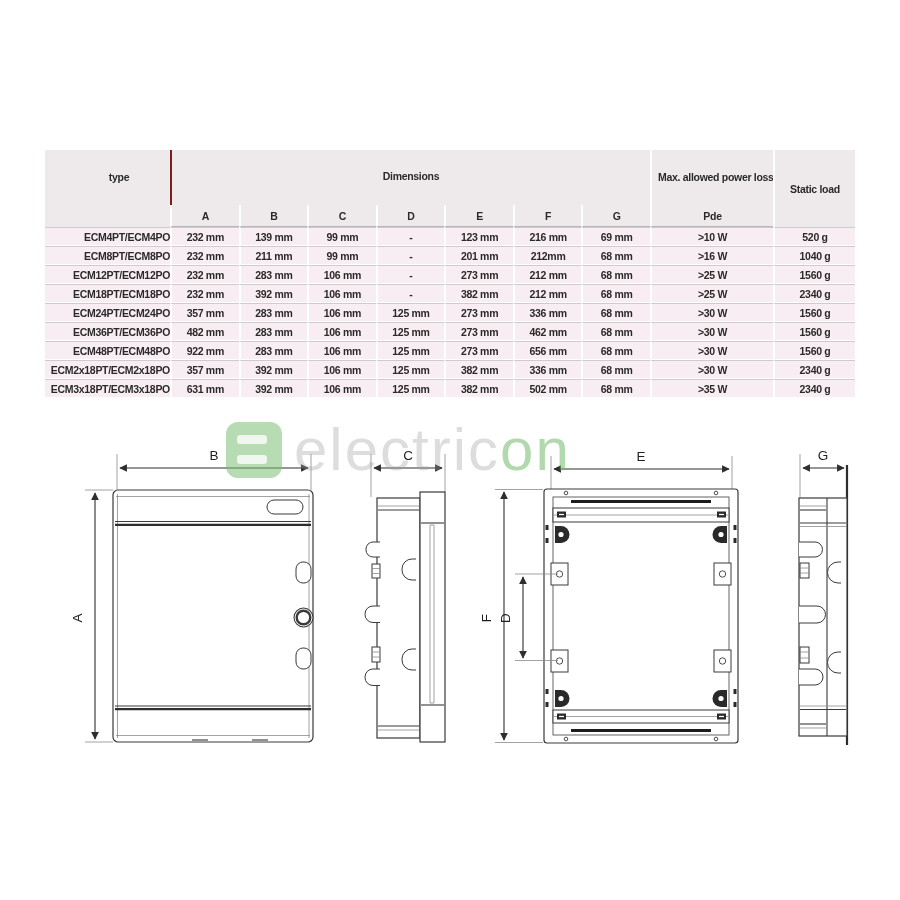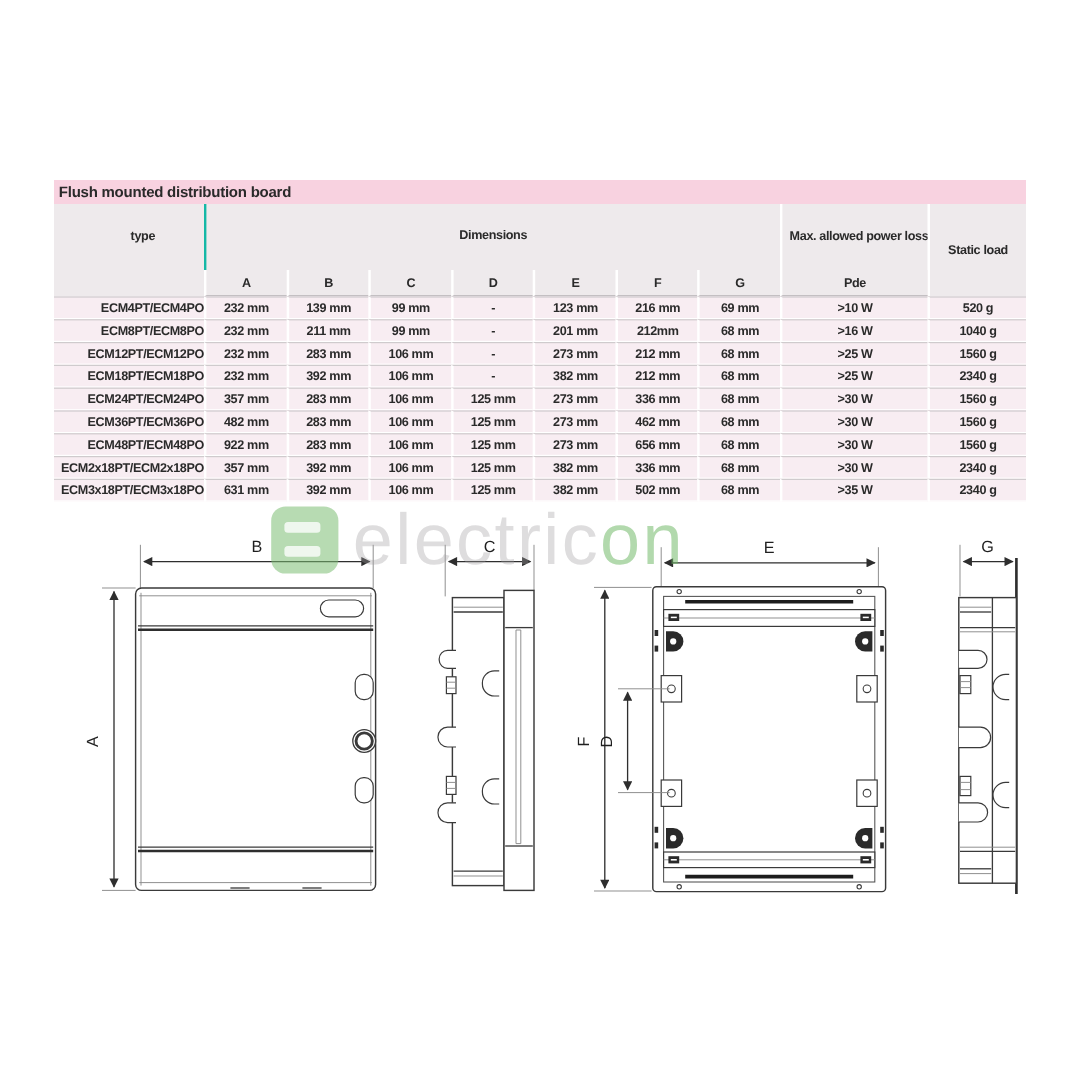--- a/index.html
+++ b/index.html
@@ -11,21 +11,21 @@
   .title-bar { height:20px; background:#f8d2e0; font-size:12.5px; font-weight:bold; line-height:20px; padding-left:4px; letter-spacing:-0.2px; }
   table.spec { border-collapse:separate; border-spacing:0; width:810px; table-layout:fixed; }
   table.spec th, table.spec td { font-size:10.5px; font-weight:bold; letter-spacing:-0.3px; text-align:center; vertical-align:middle; overflow:hidden; white-space:nowrap; }
   thead th { background:#eeeaec; }
   tr.h1 th { height:55px; }
   tr.h2 th { height:22px; border-bottom:1px solid #b9b5b7; }
   th.col-type { width:125px; text-align:left; padding-left:23px; vertical-align:bottom; padding-bottom:24px; font-weight:bold; }
   th.col-a{width:67px} th.col-b{width:68px} th.col-c{width:67px} th.col-d{width:68px}
   th.col-e{width:68px} th.col-f{width:69px} th.col-g{width:73px}
   th.col-power{width:123px} th.col-static{width:82px}
-  th.dims-span { vertical-align:bottom; padding-bottom:3px; border-left:2px solid #14b8a6; }
+  th.dims-span { vertical-align:bottom; padding-bottom:3px; border-left:2px solid #7f1d1d; }
   th.power-head { font-size:8.5px; line-height:1.25; white-space:normal; border-left:2px solid #fff; padding:0 6px; font-weight:bold; }
   th.static-head { border-left:2px solid #fff;margin-left:22px; }
   tr.h2 th { border-left:2px solid #fff; }
   tbody td { height:19px; background:#f8edf2; border-top:1px solid #cfcbcd; border-bottom:1px solid #fff; border-left:2px solid #fff; }
   tbody td.cell-type { text-align:right; padding-left:5px; border-left:none; }
 
   
   .watermark { position:absolute; left:226px; top:418px; height:64px; display:flex; align-items:center; z-index:4; pointer-events:none; }
   .wm-logo { width:56px; height:56px; border-radius:12px; background:rgba(124,190,114,0.55); position:relative; flex:none; }
   .wm-logo .wm-bar { position:absolute; left:11px; width:30px; height:9px; background:rgba(255,255,255,0.78); border-radius:3px; }
@@ -45,21 +45,20 @@
   .dim { stroke:#2e2e2e; stroke-width:1.1; fill:none; }
   .dark { fill:#2a2a2a; stroke:none; }
   .dimlabel { font-size:13.5px; fill:#1f1f1f; font-family:"Liberation Sans",sans-serif; }
 </style>
 </head>
 <body>
 
 <div class="sheet">
 
   <div class="table-wrap">
-    <div class="title-bar">Flush mounted distribution board</div>
     <table class="spec">
       <thead>
         <tr class="h1">
           <th class="col-type" rowspan="2">type</th>
           <th class="dims-span" colspan="7">Dimensions</th>
           <th class="col-power power-head">Max. allowed power losses when Max. number of devices are installed</th>
           <th class="col-static static-head" rowspan="2">Static load</th>
         </tr>
         <tr class="h2">
           <th class="col-a">A</th>

